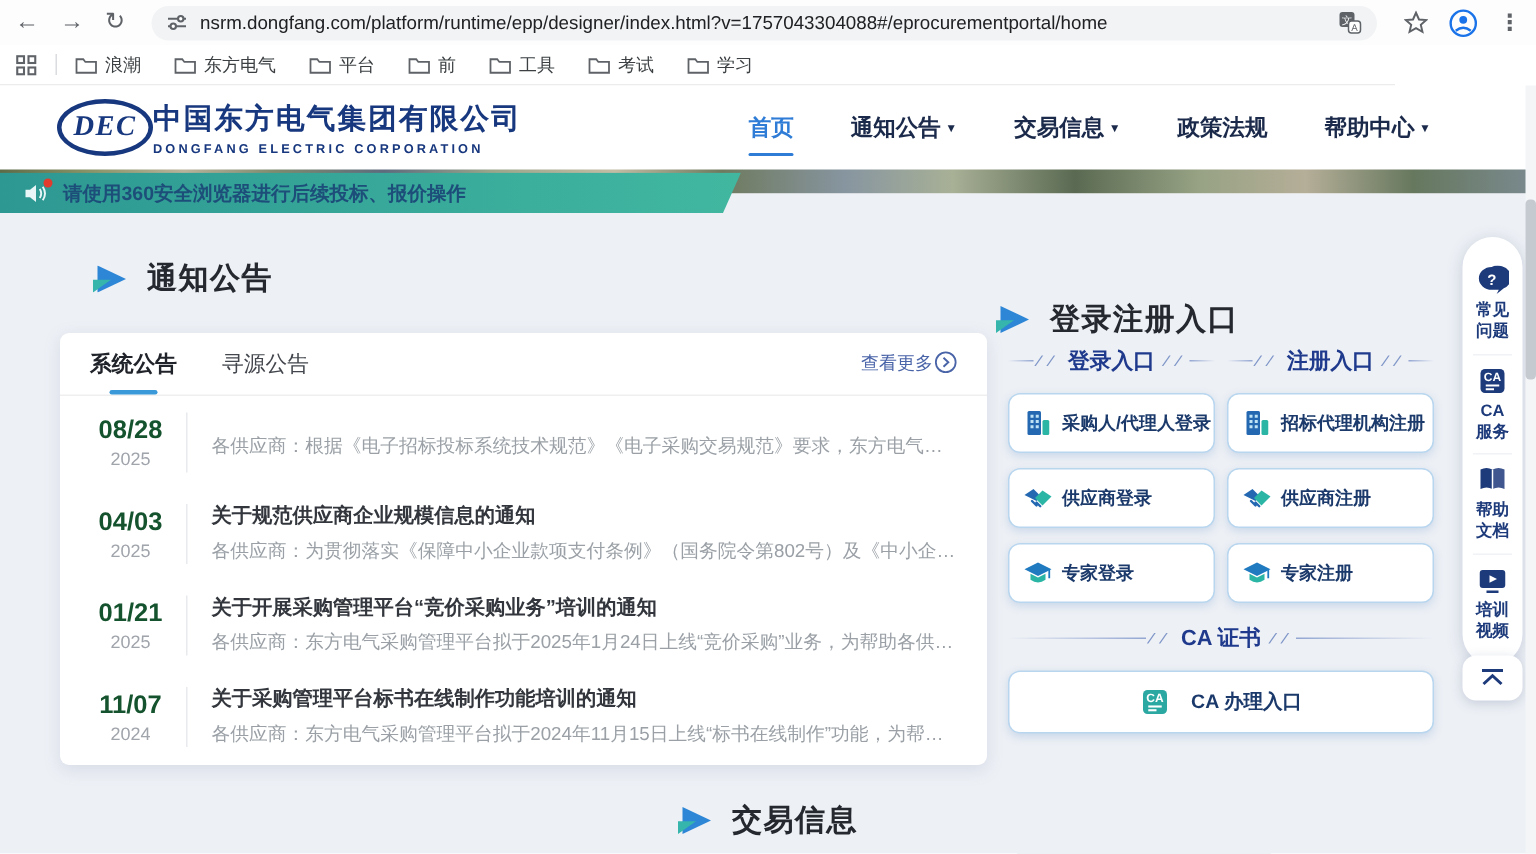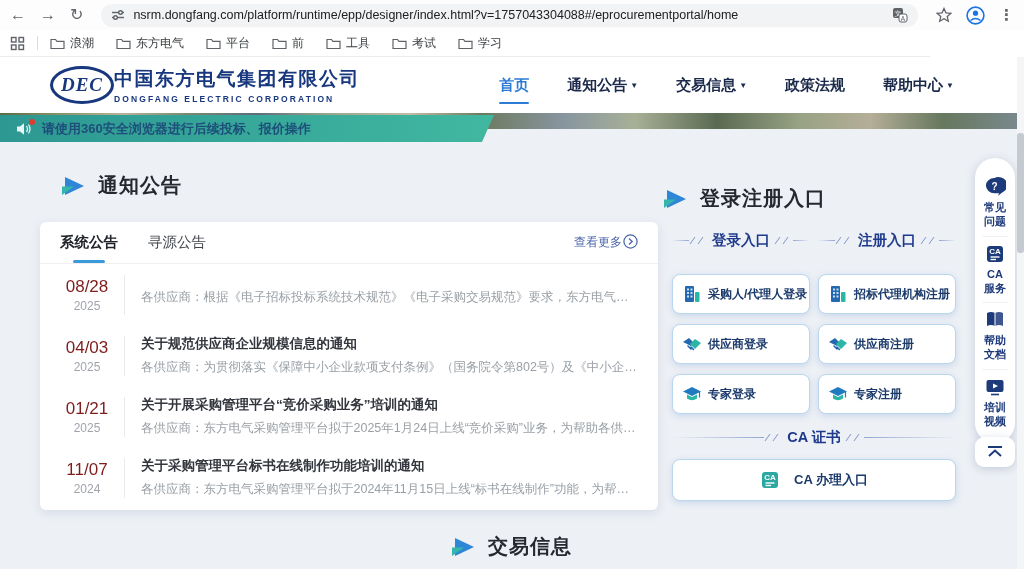--- a/index.html
+++ b/index.html
@@ -19,21 +19,21 @@
 
   .bookmarks { position:absolute; left:0; top:30px; width:930px; height:27px;
     background:#fff; display:flex; align-items:center; padding:0 10px; gap:6px;
     border-bottom:1px solid #ececec; }
   .bm-sep { width:1px; height:14px; background:#dadce0; margin:0 6px; }
   .bm-item { display:flex; align-items:center; gap:5px; margin-right:16px; cursor:pointer; }
   .bm-item span { font-size:12px; color:#3c4043; }
 
   
   .site-header { position:absolute; left:0; top:57px; width:1024px; height:56px;
-    background:#fff; display:flex; align-items:center; padding-left:50px; }
+    background:#fff; display:flex; align-items:center; padding-left:38px; }
   .logo-oval { width:64px; height:38px; border:3px solid #17377e; border-radius:50%;
     display:flex; align-items:center; justify-content:center; flex:none; }
   .logo-oval b { font-family:"Liberation Serif","DejaVu Serif",serif; font-style:italic;
     font-size:19px; color:#17377e; letter-spacing:1px; }
   .co-names { }
   .co-cn { font-size:19px; font-weight:bold; color:#17377e; letter-spacing:1.5px; }
   .co-en { font-size:8.5px; font-weight:bold; color:#17377e; letter-spacing:2.1px; margin-top:2px; }
   .main-nav { margin-left:auto; display:flex; align-items:center; gap:38px; padding-right:70px; }
   .nav-item { position:relative; font-size:15px; font-weight:bold; color:#1b2a4a;
     cursor:pointer; display:flex; align-items:center; gap:3px; }
@@ -69,33 +69,33 @@
   .tab { position:relative; font-size:14.5px; color:#43474d; cursor:pointer; height:100%;
     display:flex; align-items:center; }
   .tab.active { font-weight:bold; color:#202329; }
   .tab.active::after { content:""; position:absolute; left:50%; transform:translateX(-50%);
     bottom:0; width:32px; height:3px; background:#3a9ad9; border-radius:2px; }
   .more-link { margin-left:auto; display:flex; align-items:flex-start; gap:1px;
     color:#4a64a8; font-size:12px; cursor:pointer; }
 
   .notice-item { display:flex; align-items:center; height:61px; padding:0 18px 0 22px; cursor:pointer; }
   .nd { width:50px; text-align:center; flex:none; }
-  .nd .d { font-size:17px; font-weight:normal; color:#7f1d1d; }
+  .nd .d { font-size:17px; font-weight:bold; color:#14532d; }
   .nd .y { font-size:12px; color:#a0a4ab; margin-top:2px; }
   .vline { width:1px; height:40px; background:#e8eaed; margin:0 16px 0 12px; flex:none; }
   .nt { flex:1; min-width:0; }
   .nt .t { font-size:13.5px; font-weight:bold; color:#33373d; white-space:nowrap;
     overflow:hidden; text-overflow:ellipsis; }
   .nt .s { font-size:12.5px; color:#9aa0a6; margin-top:6px; white-space:nowrap;
     overflow:hidden; text-overflow:ellipsis; }
 
   
   .lg-panel { position:absolute; left:672px; top:230px; width:284px; display:flex;
     flex-direction:column; }
-  .hdr-row { display:flex; gap:8px; height:20px; margin-bottom:24px; }
+  .hdr-row { display:flex; gap:8px; height:20px; margin-bottom:12px; }
   .dec-hdr { flex:1; display:flex; align-items:center; gap:3px; }
   .dec-hdr .ln { flex:1; height:1px; background:linear-gradient(90deg,transparent,#93a6d2); }
   .dec-hdr .ln.r { background:linear-gradient(90deg,#93a6d2,transparent); }
   .sl { width:5px; height:7px; border-left:1.4px solid #7f96c8; transform:skewX(-35deg); }
   .dec-hdr b { font-size:14.5px; color:#1f3a8c; margin:0 4px; white-space:nowrap; }
   .btn-row { display:flex; gap:8px; margin-bottom:10px; }
   .entry-btn { width:138px; height:40px; background:#fff; border:1px solid #b9d6ef;
     border-radius:8px; box-shadow:0 2px 6px rgba(120,160,210,.3); display:flex;
     align-items:center; padding-left:9px; gap:6px; cursor:pointer; }
   .entry-btn span { font-size:12px; font-weight:bold; color:#1b3a6b; white-space:nowrap; }
@@ -331,21 +331,21 @@
       <div class="y">2024</div>
       </div>
     <div class="vline"></div>
     <div class="nt">
       <div class="t">关于采购管理平台标书在线制作功能培训的通知</div>
       <div class="s">各供应商：东方电气采购管理平台拟于2024年11月15日上线“标书在线制作”功能，为帮…</div>
       </div>
   </div>
 </div>
 
-<div class="sec-title" style="left:664px; top:185px;">
+<div class="sec-title" style="left:664px; top:199px;">
   <svg width="22" height="18" viewBox="0 0 22 18">
     <polygon points="3,0 22,9 3,18" fill="#2e86d6"></polygon>
     <polygon points="0,18 12,9.5 0,9.5" fill="#35b5ab"></polygon>
     </svg>
   <b>登录注册入口</b>
 </div>
 
 <div class="lg-panel">
   <div class="hdr-row">
     <div class="dec-hdr">

